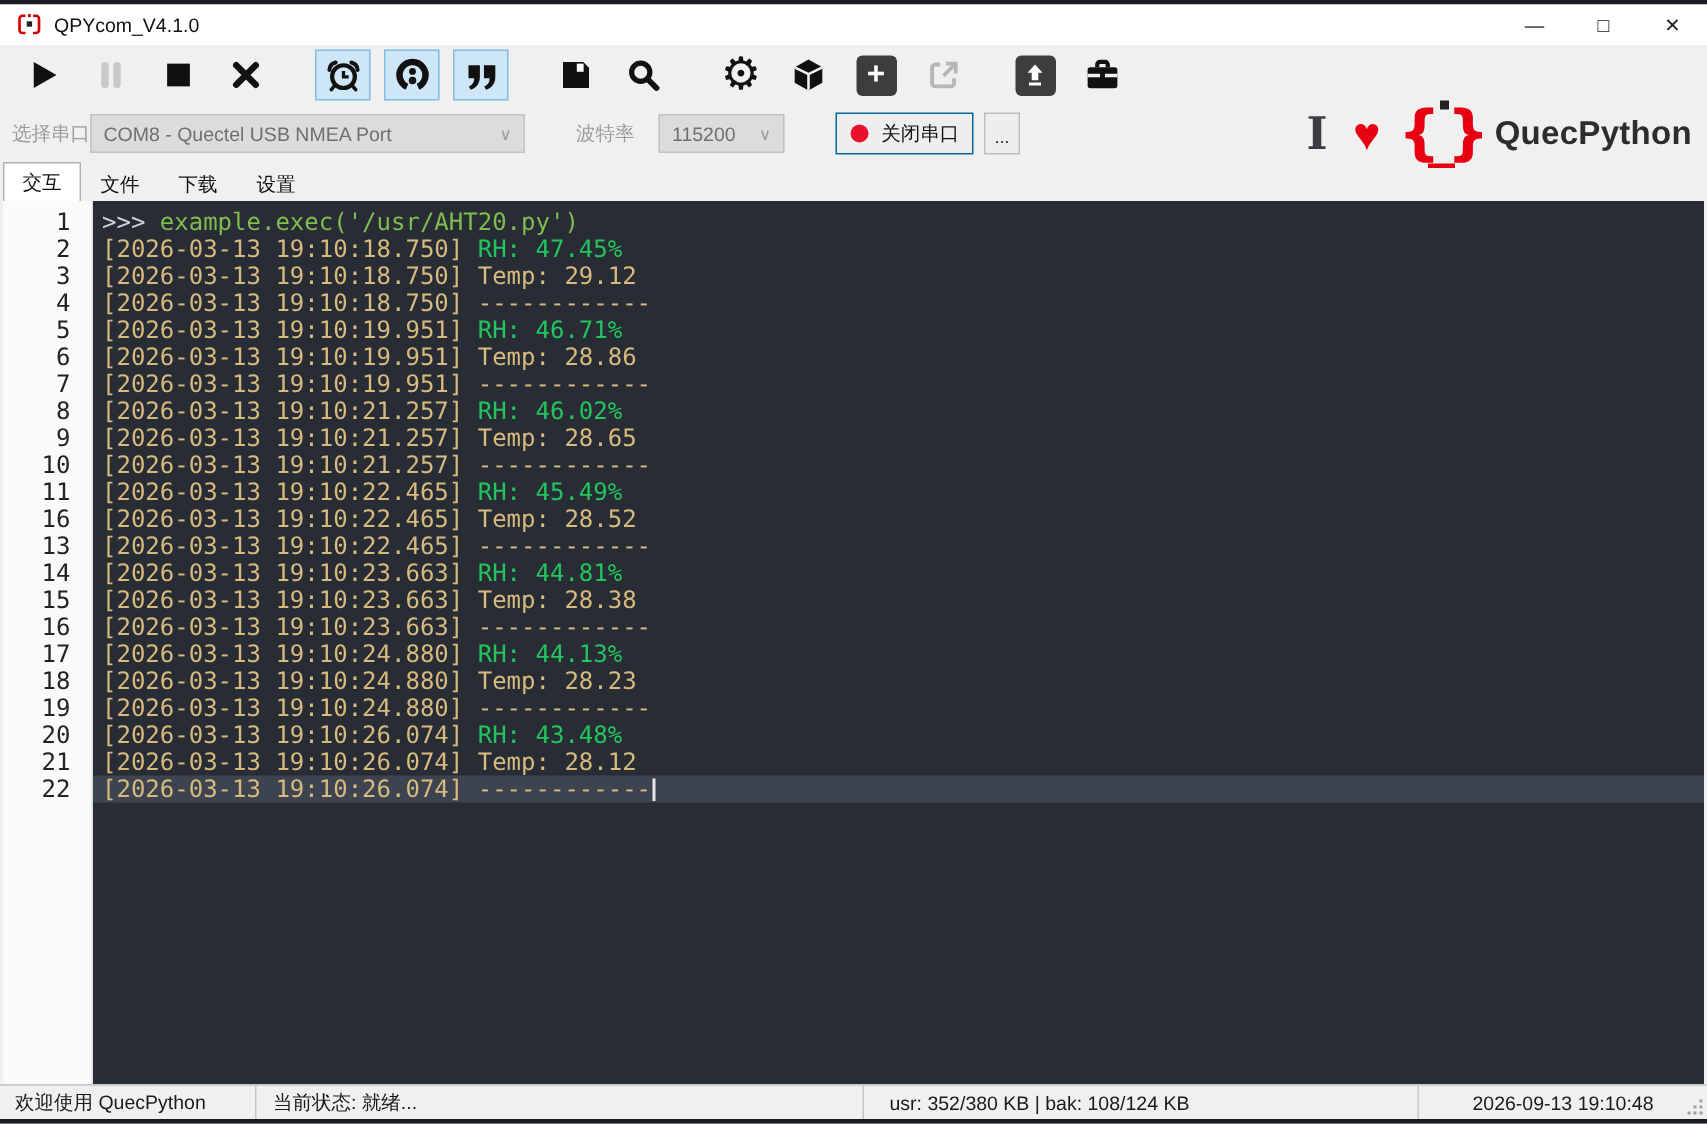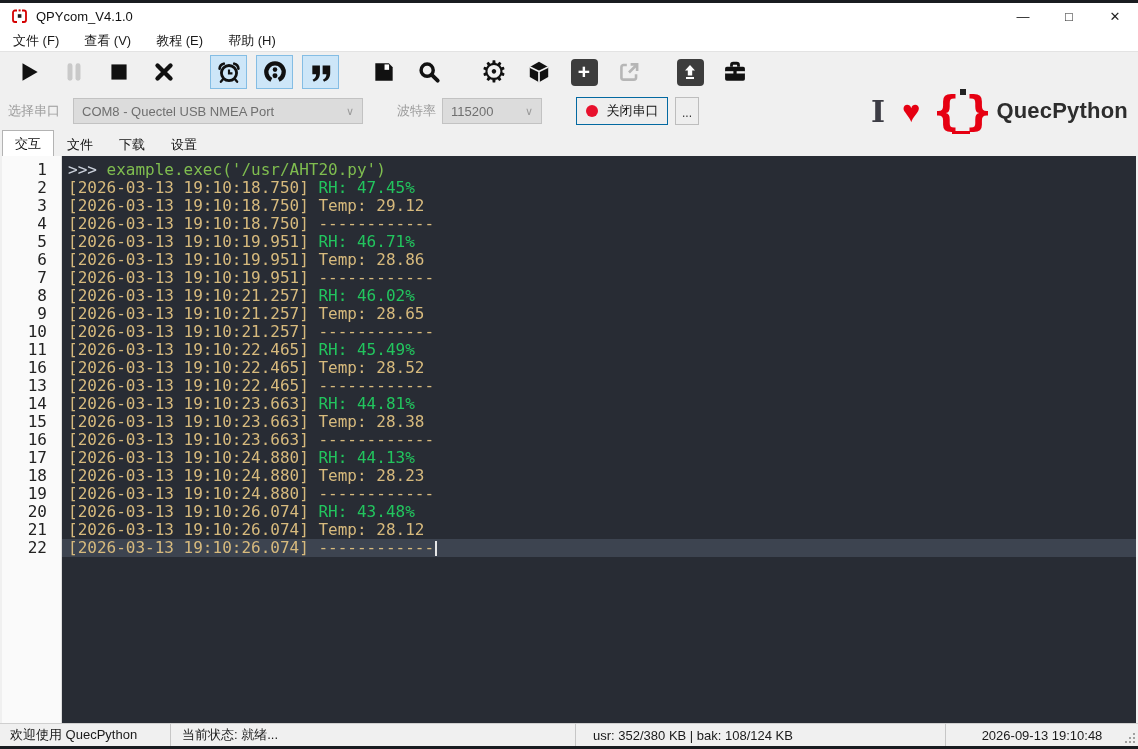--- a/index.html
+++ b/index.html
@@ -35,22 +35,22 @@
   .plus-box { width:27px; height:27px; background:#3d3d3d; border-radius:4px; color:#fff; font-size:21px;
               line-height:25px; text-align:center; font-weight:bold; }
   .dark-box { width:27px; height:27px; background:#3d3d3d; border-radius:4px; display:flex; align-items:center; justify-content:center; }
 
   
   .serialbar { height:38px; background:#f0f0f0; display:flex; align-items:center; padding:0 10px 0 8px; flex:0 0 auto; }
   .dim-label { font-size:13px; color:#9b9b9b; }
   .combo { height:26px; background:#dcdcdc; border:1px solid #c2c2c2; display:flex; align-items:center;
            padding:0 8px; font-size:13px; color:#6f6f6f; }
   .combo .chev { margin-left:auto; color:#9a9a9a; font-size:11px; }
-  .combo-port { width:290px; margin-left:13px; }
-  .combo-baud { width:100px; margin-left:6px;justify-content:space-between; }
+  .combo-port { width:290px; }
+  .combo-baud { width:84px; margin-left:16px;justify-content:space-between; }
   .baud-label { margin-left:34px; }
   .port-close-btn { margin-left:34px; height:28px; width:92px; background:#eeeeee; border:1px solid #0369a1;
                     display:flex; align-items:center; justify-content:center; font-size:13px; color:#111; }
   .red-dot { width:12px; height:12px; border-radius:50%; background:#e8112d; margin-right:9px; }
   .more-btn { margin-left:7px; height:28px; width:24px; background:#eeeeee; border:1px solid #bdbdbd;
               font-size:12px; color:#333; display:flex; align-items:flex-end; justify-content:center; padding-bottom:4px;}
 
   .brand { margin-left:auto; display:flex; align-items:center; }
   .ibeam { font-family:"DejaVu Serif","Liberation Serif",serif; font-size:30px; font-weight:bold; color:#3c3c44; }
   .heart { color:#e60012; font-size:31px; margin-left:17px; line-height:1; }
@@ -114,26 +114,20 @@
       <rect x="7.6" y="1.4" width="2" height="2" fill="#d40000"></rect>
     </svg>
     <span class="title-text">QPYcom_V4.1.0</span>
     <div class="win-controls">
       <div class="win-btn">—</div>
       <div class="win-btn">□</div>
       <div class="win-btn">✕</div>
     </div>
   </div>
 
-  <div class="menubar">
-      <div class="menu-item">文件 (F)</div>
-      <div class="menu-item">查看 (V)</div>
-      <div class="menu-item">教程 (E)</div>
-      <div class="menu-item">帮助 (H)</div>
-    </div>
 
   <div class="toolbar">
     <div class="tb-btn">
       <svg width="26" height="26" viewBox="0 0 24 24">
           <path d="M6 4 L20 12 L6 20 Z" fill="#111"></path>
         </svg>
     </div>
     <div class="tb-btn">
       <svg width="26" height="26" viewBox="0 0 24 24">
           <rect x="6" y="4" width="4.6" height="16" rx="2.2" fill="#c9c9c9"></rect>

